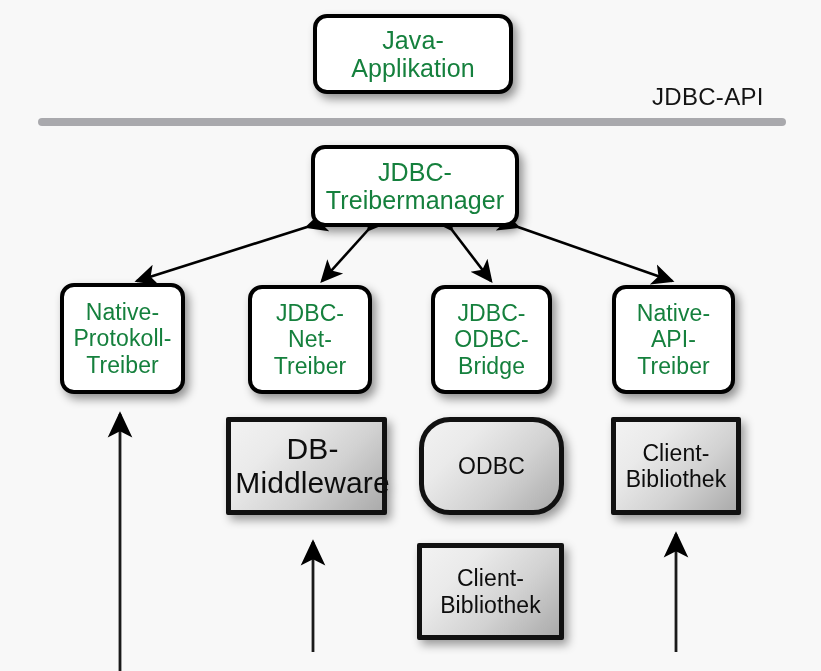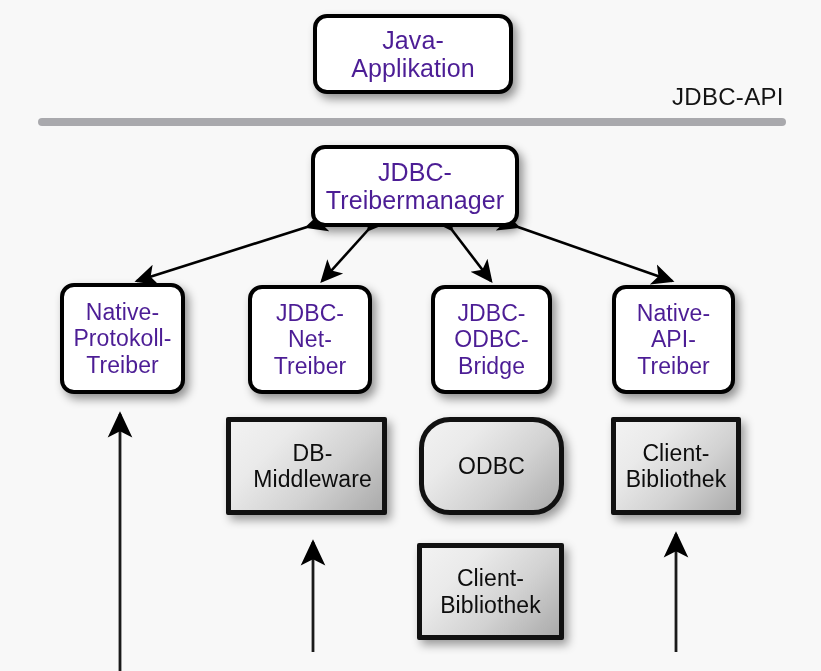--- a/index.html
+++ b/index.html
@@ -20,21 +20,21 @@
   .node {
     position: absolute;
     box-sizing: border-box;
     background: #ffffff;
     border: 4px solid #000000;
     border-radius: 14px;
     display: flex;
     align-items: center;
     justify-content: center;
     text-align: center;
-    color: #4c1d95;
+    color: #15803d;
     line-height: 1.14;
     letter-spacing: 0.1px;
     filter: drop-shadow(4px 5px 5px rgba(0,0,0,0.42));
     z-index: 5;
   }
   .node .label { display: block; white-space: pre-line; }
 
   
   .gbox {
     position: absolute;
@@ -60,21 +60,21 @@
     left: 38px;
     top: 118px;
     width: 748px;
     height: 8px;
     background: #a9a9ad;
     border-radius: 5px;
     z-index: 2;
   }
   #api-label {
     position: absolute;
-    left: 672px;
+    left: 652px;
     top: 83px;
     font-size: 24px;
     color: #141414;
     letter-spacing: 0.3px;
     z-index: 3;
     white-space: nowrap;
   }
 
   
   #arrows {
@@ -143,21 +143,21 @@
 ODBC-
 Bridge</span>
   </div>
 
   <div class="node" style="left:612px; top:285px; width:123px; height:109px; font-size:23px;">
     <span class="label">Native-
 API-
 Treiber</span>
   </div>
 
-  <div class="gbox" style="left:226px; top:417px; width:161px; height:98px; font-size:23px;padding-left:12px;">
+  <div class="gbox" style="left:226px; top:417px; width:161px; height:98px; font-size:30px;padding-left:12px;">
     <span class="label">DB-
 Middleware</span>
   </div>
 
   <div class="gbox" style="left:419px; top:417px; width:145px; height:98px; font-size:23px;border-radius:31px;">
     <span class="label">ODBC</span>
   </div>
 
   <div class="gbox" style="left:611px; top:417px; width:130px; height:98px; font-size:23px;">
     <span class="label">Client-

